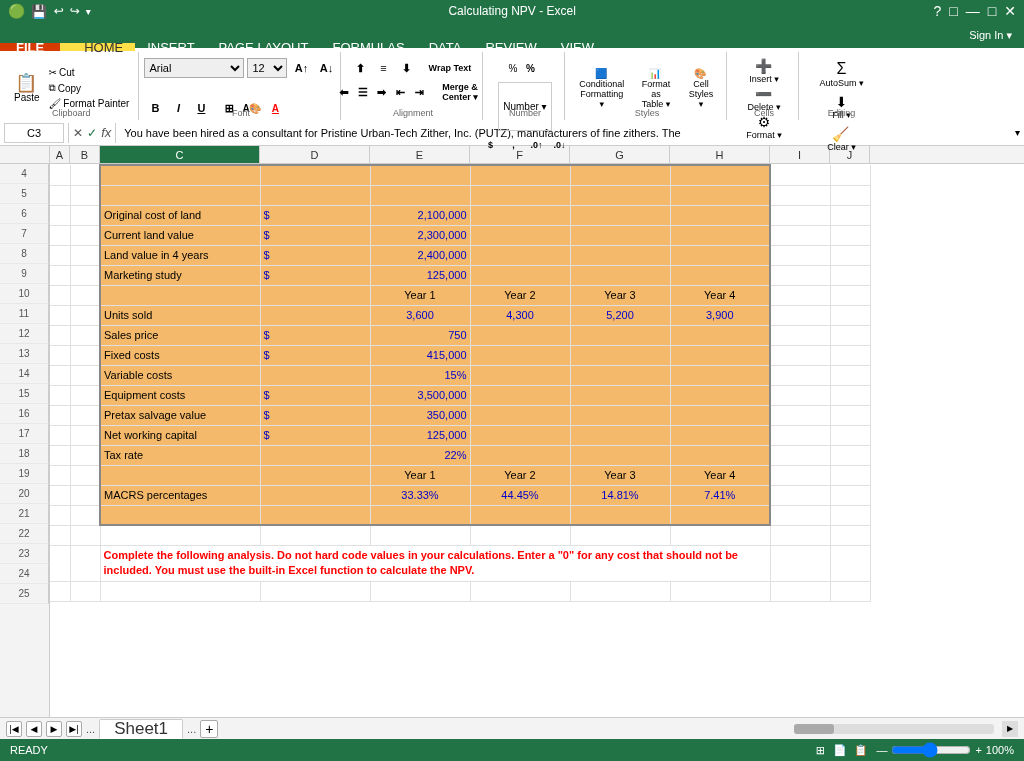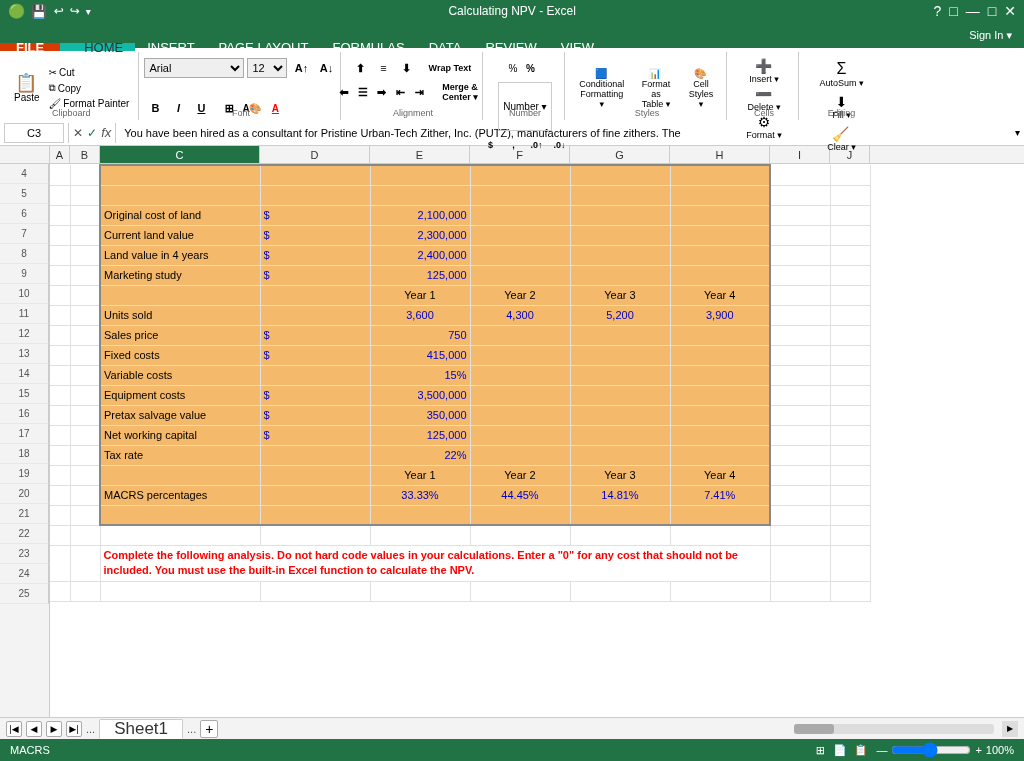--- a/index.html
+++ b/index.html
@@ -27,21 +27,21 @@
       padding: 4px 12px;
       color: white;
       font-size: 13px;
       cursor: pointer;
       display: flex;
       align-items: center;
       font-weight: 500;
       margin-top: 21px;
     }
     .rtab.active {
-      background: #14b8a6;
+      background: #fde047;
       color: #333;
       padding-left: 24px;
     }
     .rtab-file {
       background: #d83b01;
       padding: 4px 16px;
       font-weight: bold;
     }
 
     #ribbon-content {
@@ -889,21 +889,21 @@
   <div id="scrollbar-area">
 
     <div style="width:200px;height:10px;background:#ddd;border-radius:3px;position:relative;">
       <div style="width:40px;height:10px;background:#aaa;border-radius:3px;position:absolute;left:0;"></div>
     </div>
     <button style="width:16px;height:16px;border:none;background:#ddd;cursor:pointer;font-size:8px;">▶</button>
   </div>
 </div>
 
 <div id="status-bar">
-  <span>MACRS</span>
+  <span>READY</span>
   <div class="right-controls">
     <span style="cursor:pointer;">⊞</span>
     <span style="cursor:pointer;">📄</span>
     <span style="cursor:pointer;">📋</span>
     <div class="zoom-slider-area">
       <span style="cursor:pointer;">—</span>
       <input type="range" min="10" max="200" value="100" style="width: 80px;">
       <span style="cursor:pointer;">+</span>
       <span>100%</span>
     </div>

